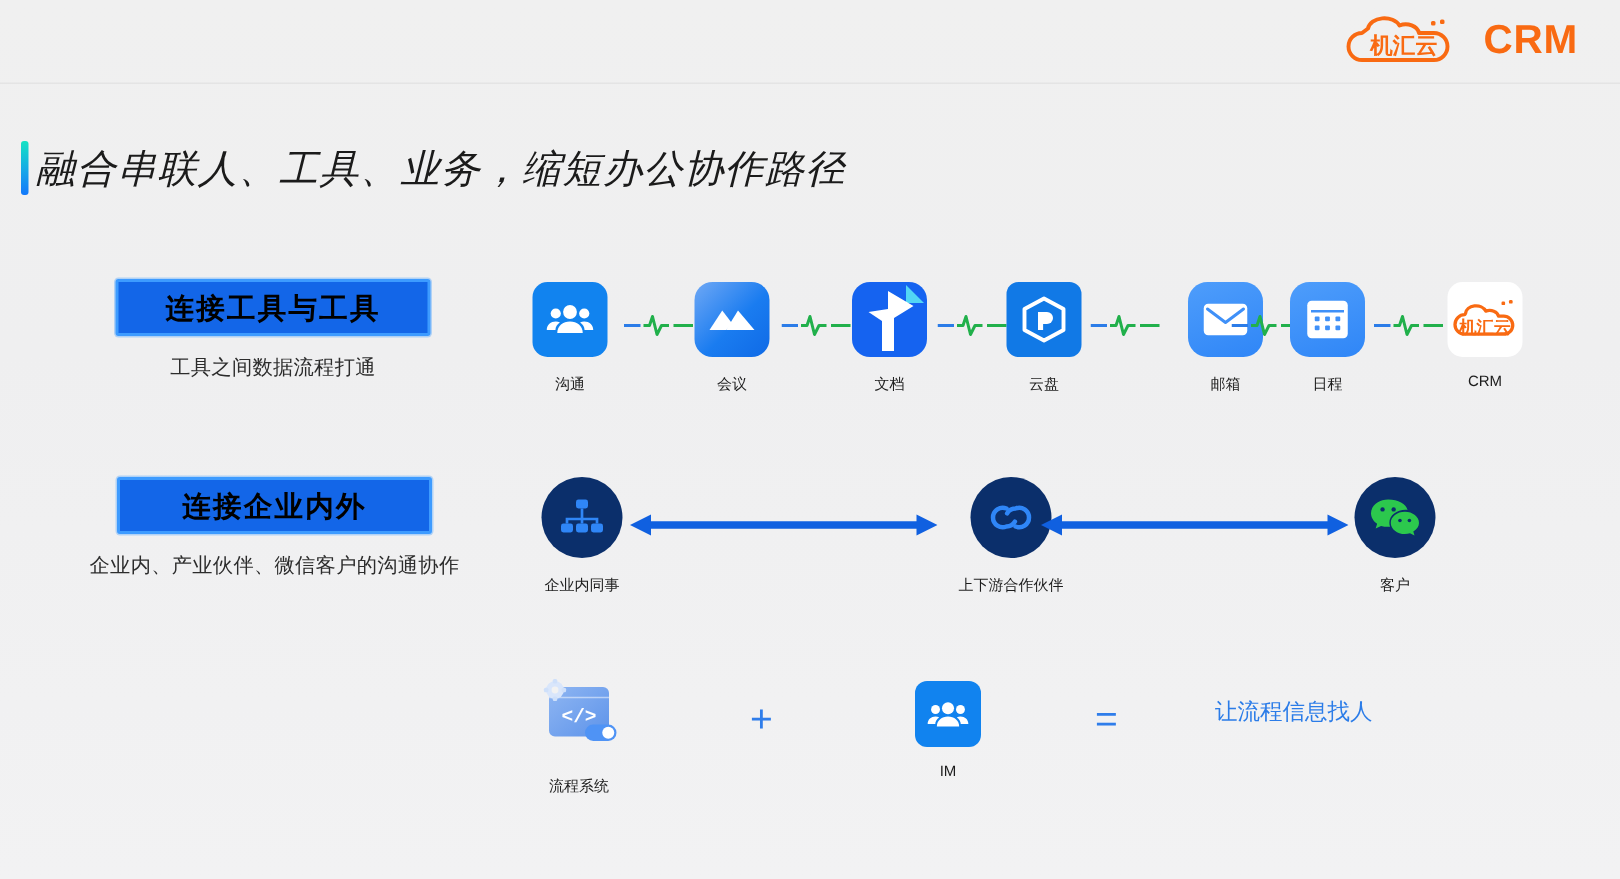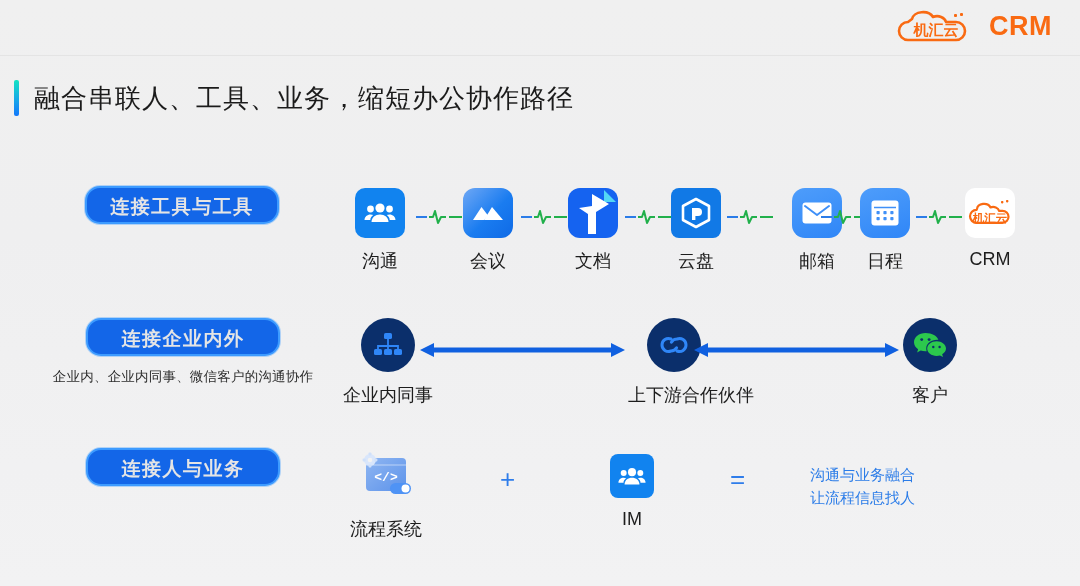--- a/index.html
+++ b/index.html
@@ -28,22 +28,22 @@
     font-size: 27px; font-weight: bold; color: #f96a12;
     letter-spacing: .5px; line-height: 1;
   }
   .head-rule {
     position: absolute; left: 0; right: 0; top: 55px;
     height: 1px; background: #e4e4e4;
   }
 
   
   .title-row {
-    position: absolute; left: 14px; top: 80px;
-    display: flex; align-items: center; gap: 15px;
+    position: absolute; left: 14px; top: 94px;
+    display: flex; align-items: center; gap: 5px; font-style: italic;
   }
   .title-bar {
     width: 5px; height: 36px; border-radius: 2px;
     background: linear-gradient(180deg,#13e3c3 0%, #17a7e8 55%, #1278fb 100%);
   }
   .title-text {
     font-size: 26px; color: #1b1b1b; letter-spacing: 1px;
     font-family: "Liberation Sans", "DejaVu Sans", sans-serif;
   }
 
@@ -51,41 +51,41 @@
   .row { position: absolute; left: 0; width: 1080px; }
   #row1 { top: 186px; }
   #row2 { top: 318px; }
   #row3 { top: 448px; }
 
   .label-block {
     position: absolute; left: 32px; top: 0;
     width: 300px; text-align: center;
   }
   .pill {
-    display: block; width: 194px; margin: 0 auto;
+    display: block; width: 210px; margin: 0 auto;
     height: 38px; line-height: 38px;
     background: #1366e8;
     border: 2px solid #3d9bff;
-    border-radius: 15px;
-    color: #e5e5e5; font-size: 19px; font-weight: bold;
+    border-radius: 2px;
+    color: #000000; font-size: 19px; font-weight: bold;
     letter-spacing: 1.5px;
     box-shadow: 0 0 0 1px rgba(61,155,255,.35);
   }
   .sub {
     margin-top: 12px;
     font-size: 13.5px; color: #2c2c2c; letter-spacing: .2px;
   }
 
   
   .node {
     position: absolute; text-align: center; width: 90px;
   }
   .node .cap {
     display: block; margin-top: 11px;
-    font-size: 18px; color: #1d1d1d; white-space: nowrap;
+    font-size: 10px; color: #1d1d1d; white-space: nowrap;
   }
   .tile {
     width: 50px; height: 50px; margin: 0 auto;
     border-radius: 12px;
     display: flex; align-items: center; justify-content: center;
     position: relative; overflow: hidden;
   }
   .tile svg { display: block; }
 
   
@@ -137,20 +137,21 @@
 
   <div class="title-row">
     <div class="title-bar"></div>
     <div class="title-text">融合串联人、工具、业务，缩短办公协作路径</div>
   </div>
 
   <div class="row" id="row1">
 
     <div class="label-block">
       <div class="pill">连接工具与工具</div>
+      <div class="sub">工具之间数据流程打通</div>
     </div>
 
     <div class="node" style="left:335px;top:2px;">
       <div class="tile" style="background:#1183ef;border-radius:10px;">
         <svg width="32" height="24" viewBox="0 0 32 24">
           <circle cx="16" cy="7" r="4.6" fill="#fff"></circle>
           <path d="M7.5 21c0-4.6 3.8-7.6 8.5-7.6s8.5 3 8.5 7.6z" fill="#fff"></path>
           <circle cx="6.5" cy="8" r="3.4" fill="#fff"></circle>
           <path d="M0.5 19c0-3.3 2.7-5.6 6-5.6 1 0 2 .2 2.8.6-1.9 1.3-3 3-3 5z" fill="#fff"></path>
           <circle cx="25.5" cy="8" r="3.4" fill="#fff"></circle>
@@ -279,21 +280,21 @@
         </svg>
       </div>
       <span class="cap">CRM</span>
     </div>
   </div>
 
   <div class="row" id="row2">
 
     <div class="label-block" style="width:330px;left:18px;text-align:center;">
       <div class="pill">连接企业内外</div>
-      <div class="sub">企业内、企业内同事、微信客户的沟通协作</div>
+      <div class="sub">企业内、产业伙伴、微信客户的沟通协作</div>
     </div>
 
     <div class="node" style="left:342px;top:0px;width:92px;">
       <div class="circ">
         <svg width="30" height="26" viewBox="0 0 30 26">
           <rect x="11" y="1" width="8" height="6" rx="1.6" fill="#2f86f7"></rect>
           <rect x="1" y="17" width="8" height="6" rx="1.6" fill="#2f86f7"></rect>
           <rect x="11" y="17" width="8" height="6" rx="1.6" fill="#2f86f7"></rect>
           <rect x="21" y="17" width="8" height="6" rx="1.6" fill="#2f86f7"></rect>
           <path d="M15 7 v4 M5 17 v-3 h20 v3 M15 11 v6" fill="none" stroke="#2f86f7" stroke-width="1.8"></path>
@@ -339,21 +340,20 @@
           <circle cx="26.6" cy="16" r="1.2" fill="#0b2f6b"></circle>
         </svg>
       </div>
       <span class="cap">客户</span>
     </div>
   </div>
 
   <div class="row" id="row3">
 
     <div class="label-block" style="width:330px;left:18px;">
-      <div class="pill">连接人与业务</div>
     </div>
 
     <div class="node" style="left:340px;top:2px;width:92px;">
       <div class="tile" style="background:transparent;width:58px;height:56px;">
         <svg width="58" height="56" viewBox="0 0 58 56">
           <rect x="9" y="8" width="40" height="33" rx="4" fill="url(#pg)"></rect>
           <defs>
             <linearGradient id="pg" x1="0" y1="0" x2="1" y2="1">
               <stop offset="0" stop-color="#8fb6f2"></stop>
               <stop offset="1" stop-color="#5d93ea"></stop>
@@ -390,18 +390,17 @@
           <circle cx="25.5" cy="8" r="3.4" fill="#fff"></circle>
           <path d="M31.5 19c0-3.3-2.7-5.6-6-5.6-1 0-2 .2-2.8.6 1.9 1.3 3 3 3 5z" fill="#fff"></path>
         </svg>
       </div>
       <span class="cap">IM</span>
     </div>
 
     <div class="op" style="left:730px;">=</div>
 
     <div class="result">
-      <span>沟通与业务融合</span>
       <span>让流程信息找人</span>
     </div>
   </div>
 
 </div>
 
 </body></html>

